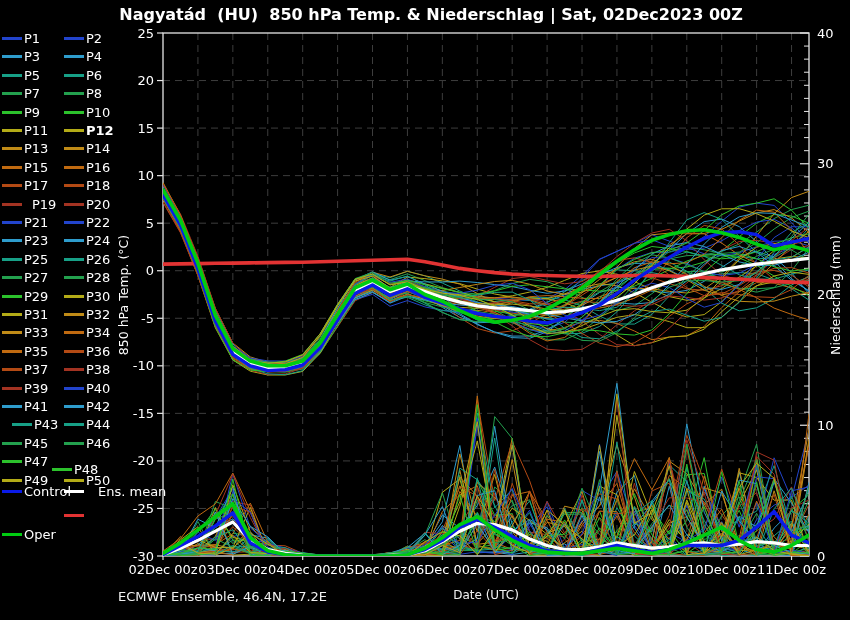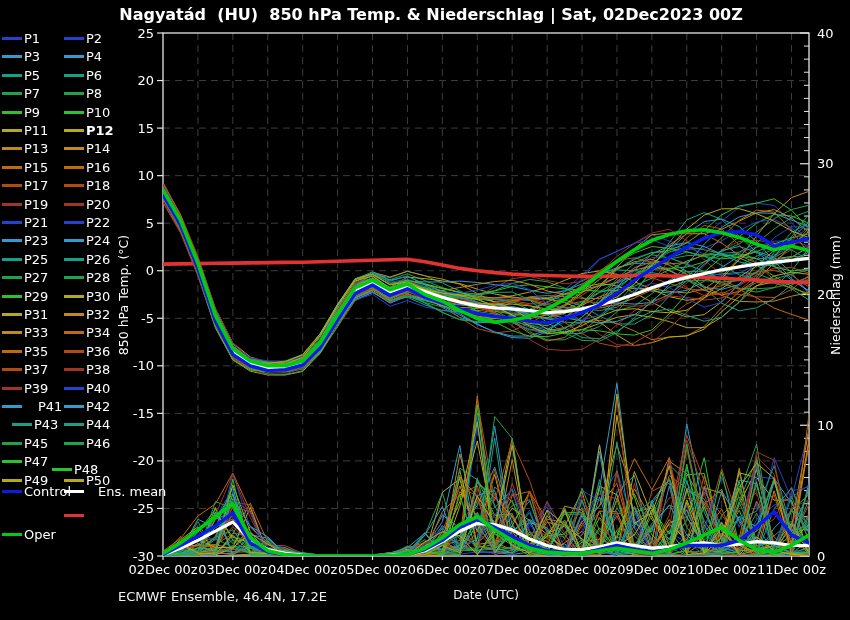--- a/index.html
+++ b/index.html
@@ -89,21 +89,21 @@
         <span class="leg-lab">P16</span>
       </div>
       <div class="leg-item" style="left: 2px; top: 177.2px;">
         <span class="leg-sw" style="background: rgb(179, 74, 20);"></span>
         <span class="leg-lab">P17</span>
       </div>
       <div class="leg-item" style="left: 64px; top: 177.2px;">
         <span class="leg-sw" style="background: rgb(179, 74, 20);"></span>
         <span class="leg-lab">P18</span>
       </div>
-      <div class="leg-item" style="left: 2px; top: 195.6px;">
+      <div class="leg-item" style="left: 2px; top: 195.6px; gap: 8px;">
         <span class="leg-sw" style="background: rgb(163, 51, 34);"></span>
         <span class="leg-lab">P19</span>
       </div>
       <div class="leg-item" style="left: 64px; top: 195.6px;">
         <span class="leg-sw" style="background: rgb(163, 51, 34);"></span>
         <span class="leg-lab">P20</span>
       </div>
       <div class="leg-item" style="left: 2px; top: 214px;">
         <span class="leg-sw" style="background: rgb(34, 68, 204);"></span>
         <span class="leg-lab">P21</span>
@@ -177,21 +177,21 @@
         <span class="leg-lab">P38</span>
       </div>
       <div class="leg-item" style="left: 2px; top: 379.6px; justify-content: flex-end;">
         <span class="leg-sw" style="background: rgb(163, 51, 34);"></span>
         <span class="leg-lab">P39</span>
       </div>
       <div class="leg-item" style="left: 64px; top: 379.6px;">
         <span class="leg-sw" style="background: rgb(34, 68, 204);"></span>
         <span class="leg-lab">P40</span>
       </div>
-      <div class="leg-item" style="left: 2px; top: 398px; gap: 14px;">
+      <div class="leg-item" style="left: 2px; top: 398px;">
         <span class="leg-sw" style="background: rgb(46, 156, 204);"></span>
         <span class="leg-lab">P41</span>
       </div>
       <div class="leg-item" style="left: 64px; top: 398px;">
         <span class="leg-sw" style="background: rgb(46, 156, 204);"></span>
         <span class="leg-lab">P42</span>
       </div>
       <div class="leg-item" style="left: 12px; top: 416.4px;">
         <span class="leg-sw" style="background: rgb(23, 160, 135);"></span>
         <span class="leg-lab">P43</span>

